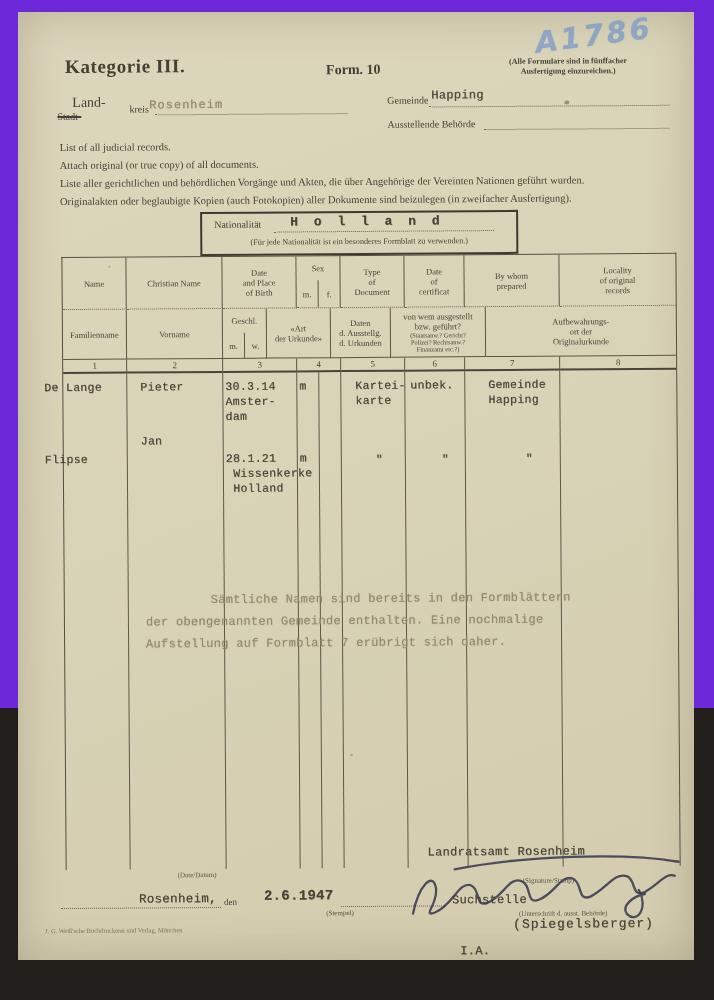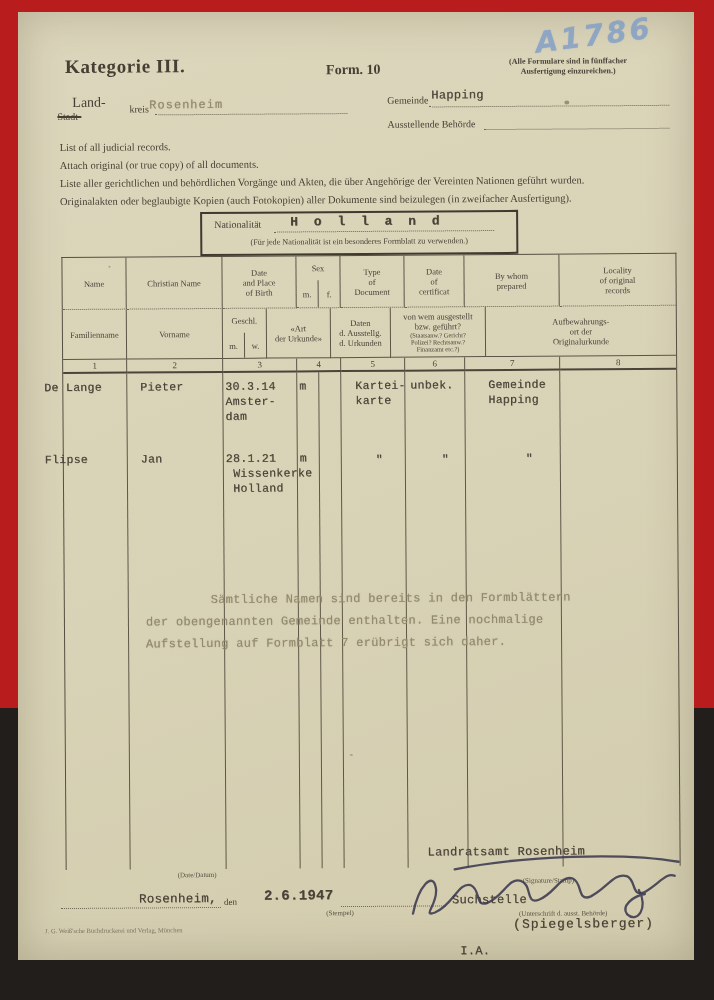--- a/index.html
+++ b/index.html
@@ -1,17 +1,17 @@
 <!DOCTYPE html>
 <html><head>
 <meta charset="utf-8">
 <style>
   html,body{margin:0;padding:0;}
   body{width:714px;height:1000px;background:#211e1b;font-family:"Liberation Serif",serif;overflow:hidden;}
-  .stage{position:relative;width:714px;height:708px;background:#b91c1c;}
+  .stage{position:relative;width:714px;height:708px;background:#6d28d9;}
   .paper{position:absolute;left:18px;top:12px;width:676px;height:948px;
          background:linear-gradient(160deg,#dcd6bc 0%,#d8d2b6 55%,#d3ccae 100%);
          box-shadow:inset 0 0 45px rgba(90,78,55,.28);}
   .content{position:absolute;inset:0;transform:rotate(-0.4deg);transform-origin:50% 50%;}
   .abs{position:absolute;}
   .print{color:#473f33;}
   .tiny{font-size:7px;color:#565043;}
   .typed{font-family:"Liberation Mono",monospace;font-size:11.5px;line-height:15px;color:#4a4236;
          white-space:pre;text-shadow:0.4px 0.3px 0.6px rgba(74,66,54,.55);letter-spacing:0.3px;}
   .typed-faded{color:#938a6e;text-shadow:0 0 1px rgba(147,138,110,.7);}
@@ -169,21 +169,21 @@
 Amster-
 dam</div>
       <div class="entry typed" style="left:236px;top:122px;">m</div>
       <div class="entry typed" style="left:292px;top:122px;">Kartei-
 karte</div>
       <div class="entry typed" style="left:347px;top:122px;">unbek.</div>
       <div class="entry typed" style="left:425px;top:122px;">Gemeinde
 Happing</div>
 
       <div class="entry typed" style="left:-19px;top:194px;">Flipse</div>
-      <div class="entry typed" style="left:77px;top:194px;">Jan</div>
+      <div class="entry typed" style="left:77px;top:176px;">Jan</div>
       <div class="entry typed" style="left:162px;top:194px;">28.1.21
  Wissenkerke
  Holland</div>
       <div class="entry typed" style="left:236px;top:194px;">m</div>
       <div class="entry typed" style="left:312px;top:196px;">"</div>
       <div class="entry typed" style="left:378px;top:196px;">"</div>
       <div class="entry typed" style="left:462px;top:196px;">"</div>
     </div>
 
     <div class="abs typed typed-faded" style="left:127px;top:576px;width:530px;font-size:12px;line-height:22px;white-space:normal;">

